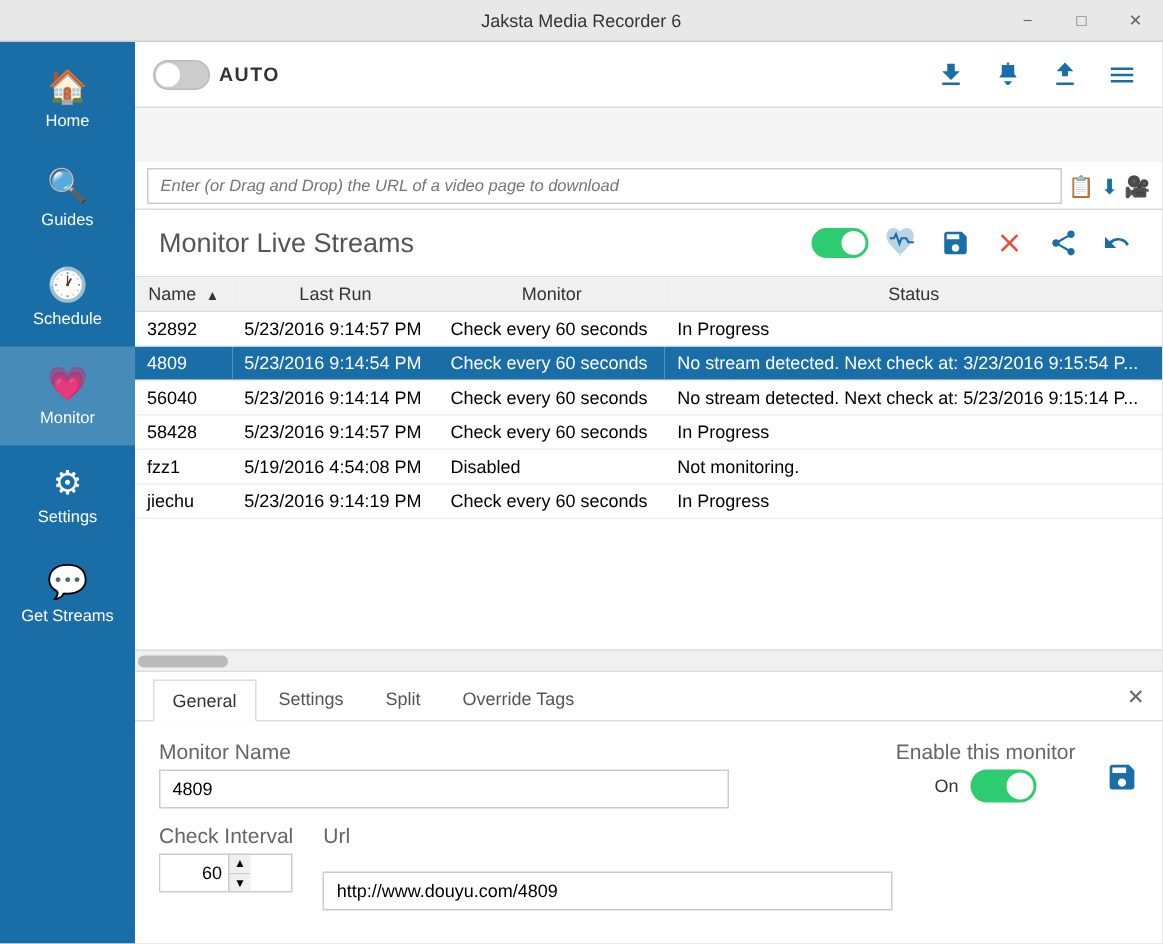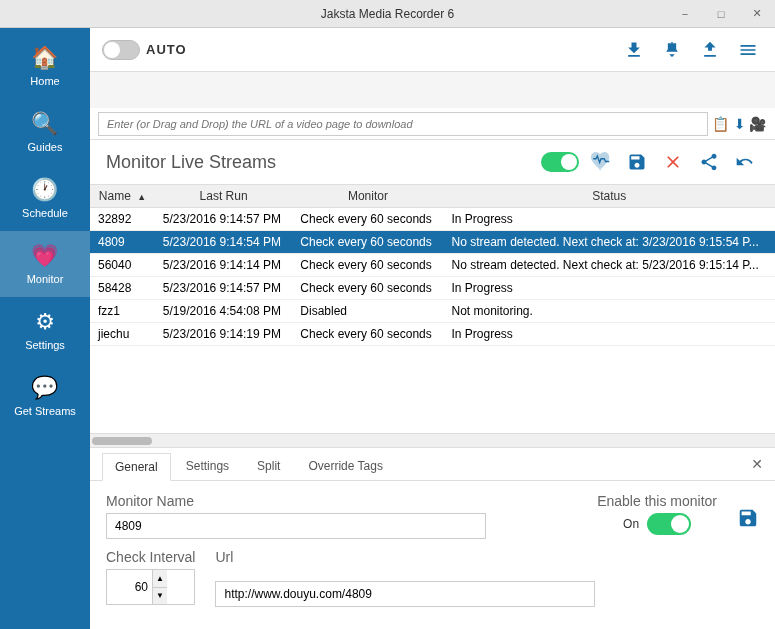--- a/index.html
+++ b/index.html
@@ -348,21 +348,21 @@
     .save-icon-detail {
       color: #1a6ea8;
       font-size: 18px;
       cursor: pointer;
       margin-top: 14px;
     }
     .stepper {
       display: flex;
       align-items: flex-start;
       border: 1px solid #ccc;
-      height: 36px;
+      height: 26px;
     }
     .stepper input {
       width: 45px;
       border: none;
       text-align: right;
       padding: 2px 4px;
       font-size: 12px;
       outline: none;
       height: 100%;
     }

